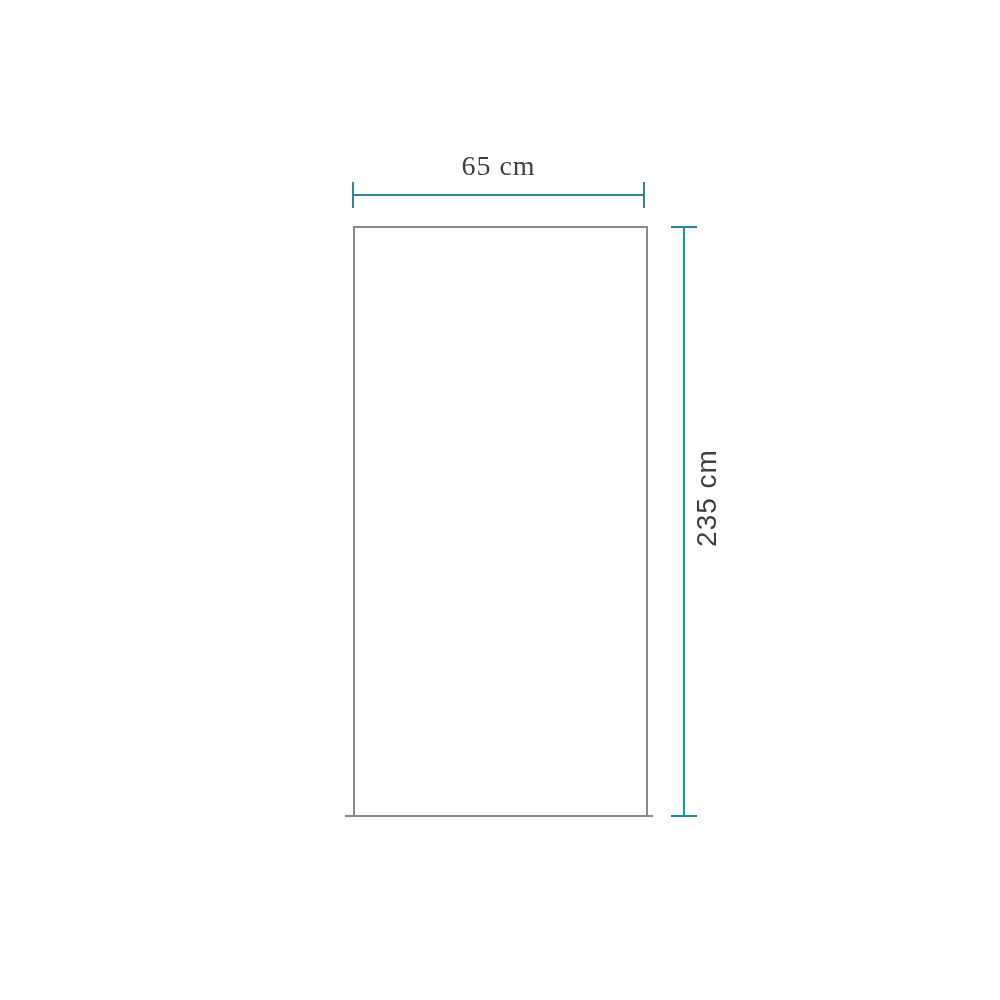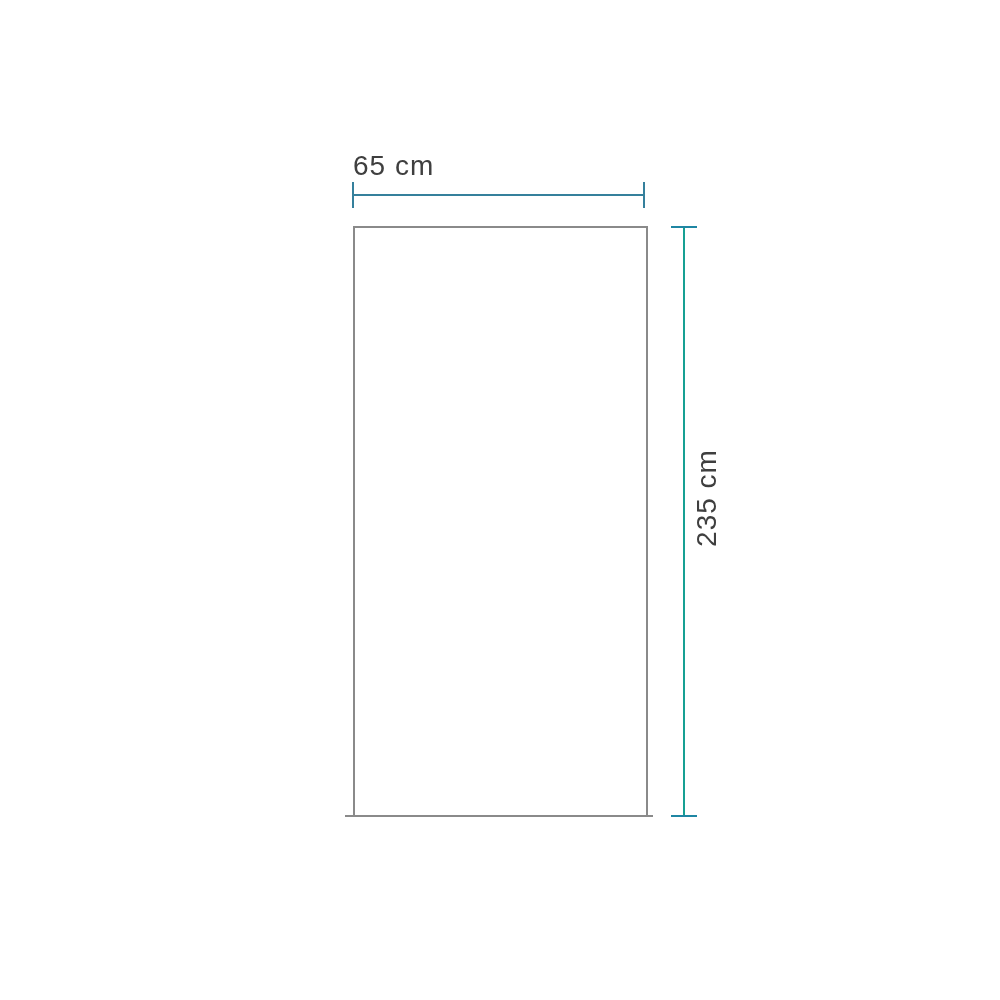--- a/index.html
+++ b/index.html
@@ -21,20 +21,22 @@
     color: var(--label-color, #3f3f3f);
     font-size: 28px;
     font-weight: 300;
     letter-spacing: 1px;
     white-space: nowrap;
   }
   .width-label {
     left: 353px;
     top: 150px;
     width: 291px;
+    text-align: center;
+    font-family: Liberation Serif, serif;
   }
   .height-label {
     left: 707px;
     top: 498px;
     transform: translate(-50%, -50%) rotate(-90deg);
   }
   
   .hdim-line {
     position: absolute;
     left: 353px;

